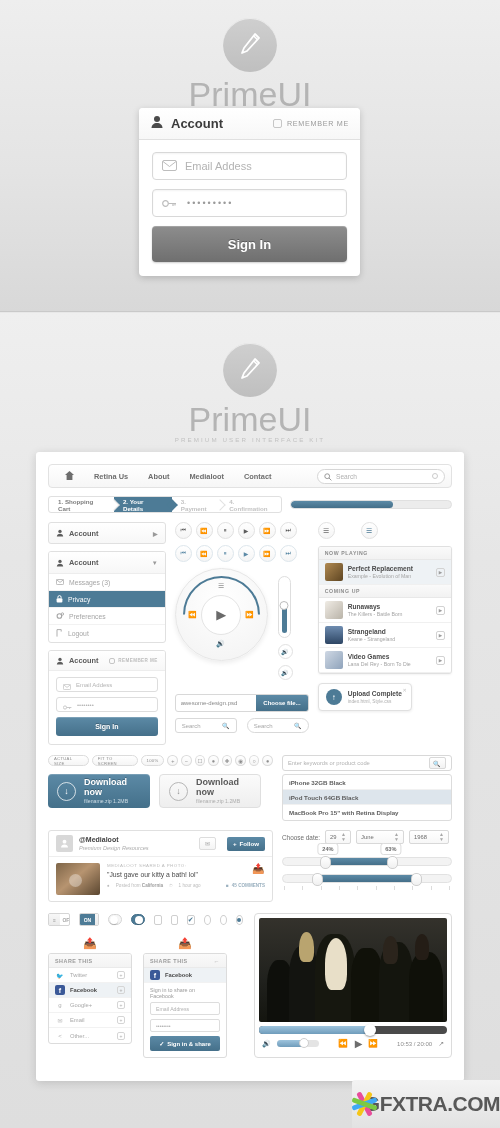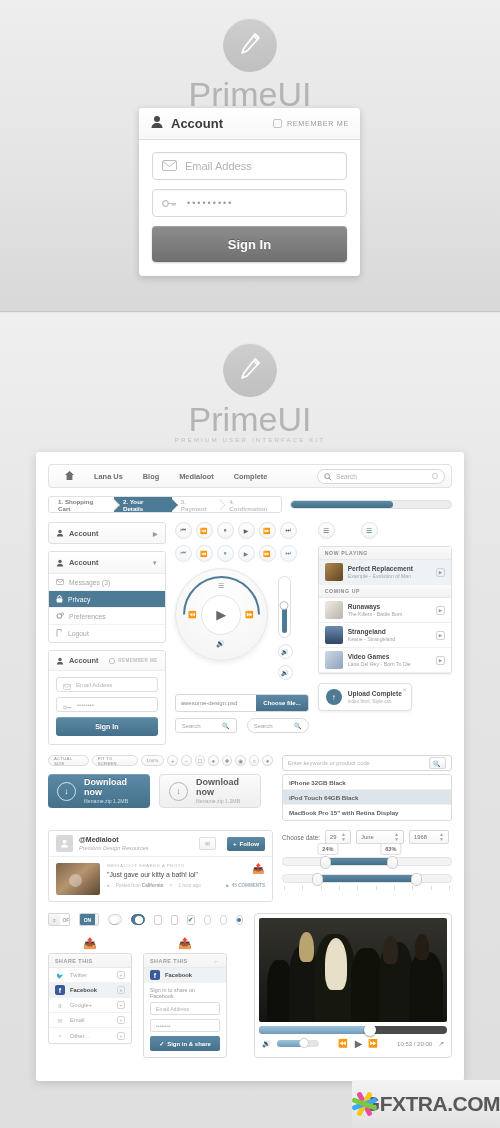--- a/index.html
+++ b/index.html
@@ -555,24 +555,24 @@
 </div>
 
 <div class="kit">
 
   <div class="navbar">
     <span class="item">
       <svg width="9" height="9" viewBox="0 0 9 9">
           <path d="M4.5 0 L9 4 H7.4 V9 H1.6 V4 H0 Z" fill="#6d6d6d"></path>
         </svg>
     </span>
-    <span class="item">Lana Us</span>
-    <span class="item">Blog</span>
+    <span class="item">Retina Us</span>
+    <span class="item">About</span>
     <span class="item">Medialoot</span>
-    <span class="item">Complete</span>
+    <span class="item">Contact</span>
     <div class="navsearch">
       <span>
         <svg width="8" height="8" viewBox="0 0 8 8">
             <circle cx="3.2" cy="3.2" r="2.4" fill="none" stroke="#9a9a9a"></circle>
             <path d="M5 5 L7.4 7.4" stroke="#9a9a9a"></path>
           </svg>
       </span>
       <span class="ph">Search</span>
       <span class="x"></span>
     </div>

